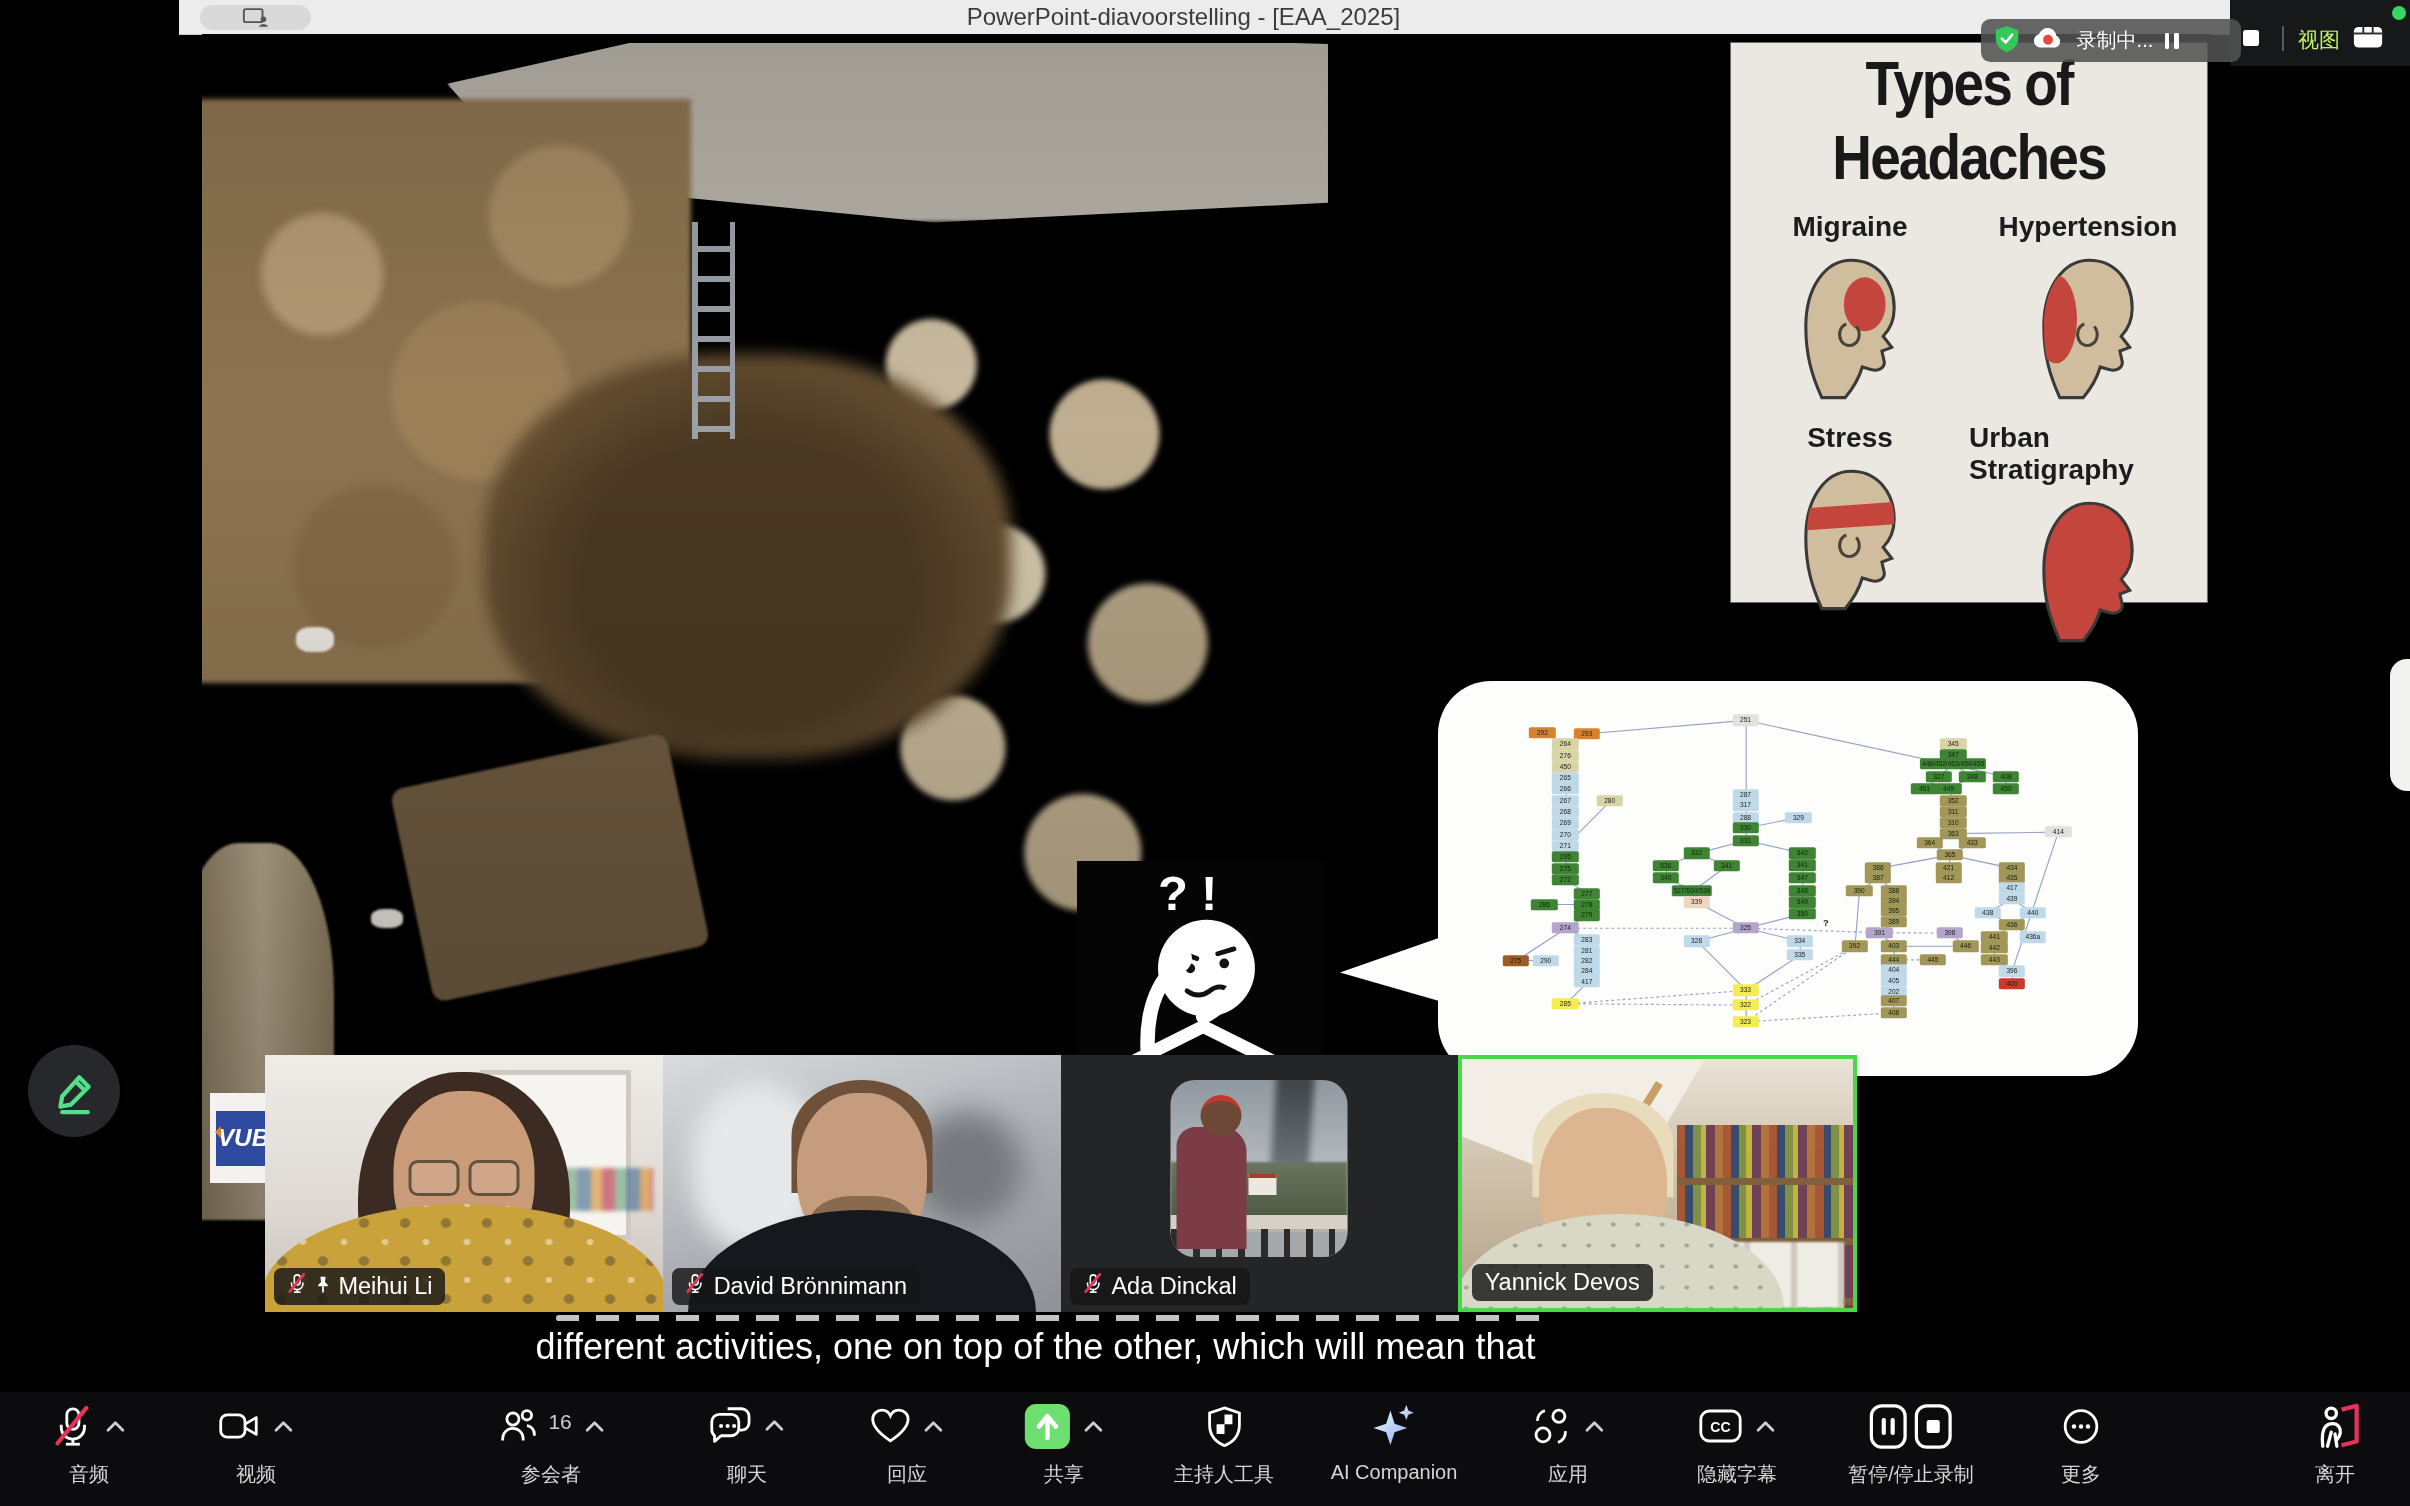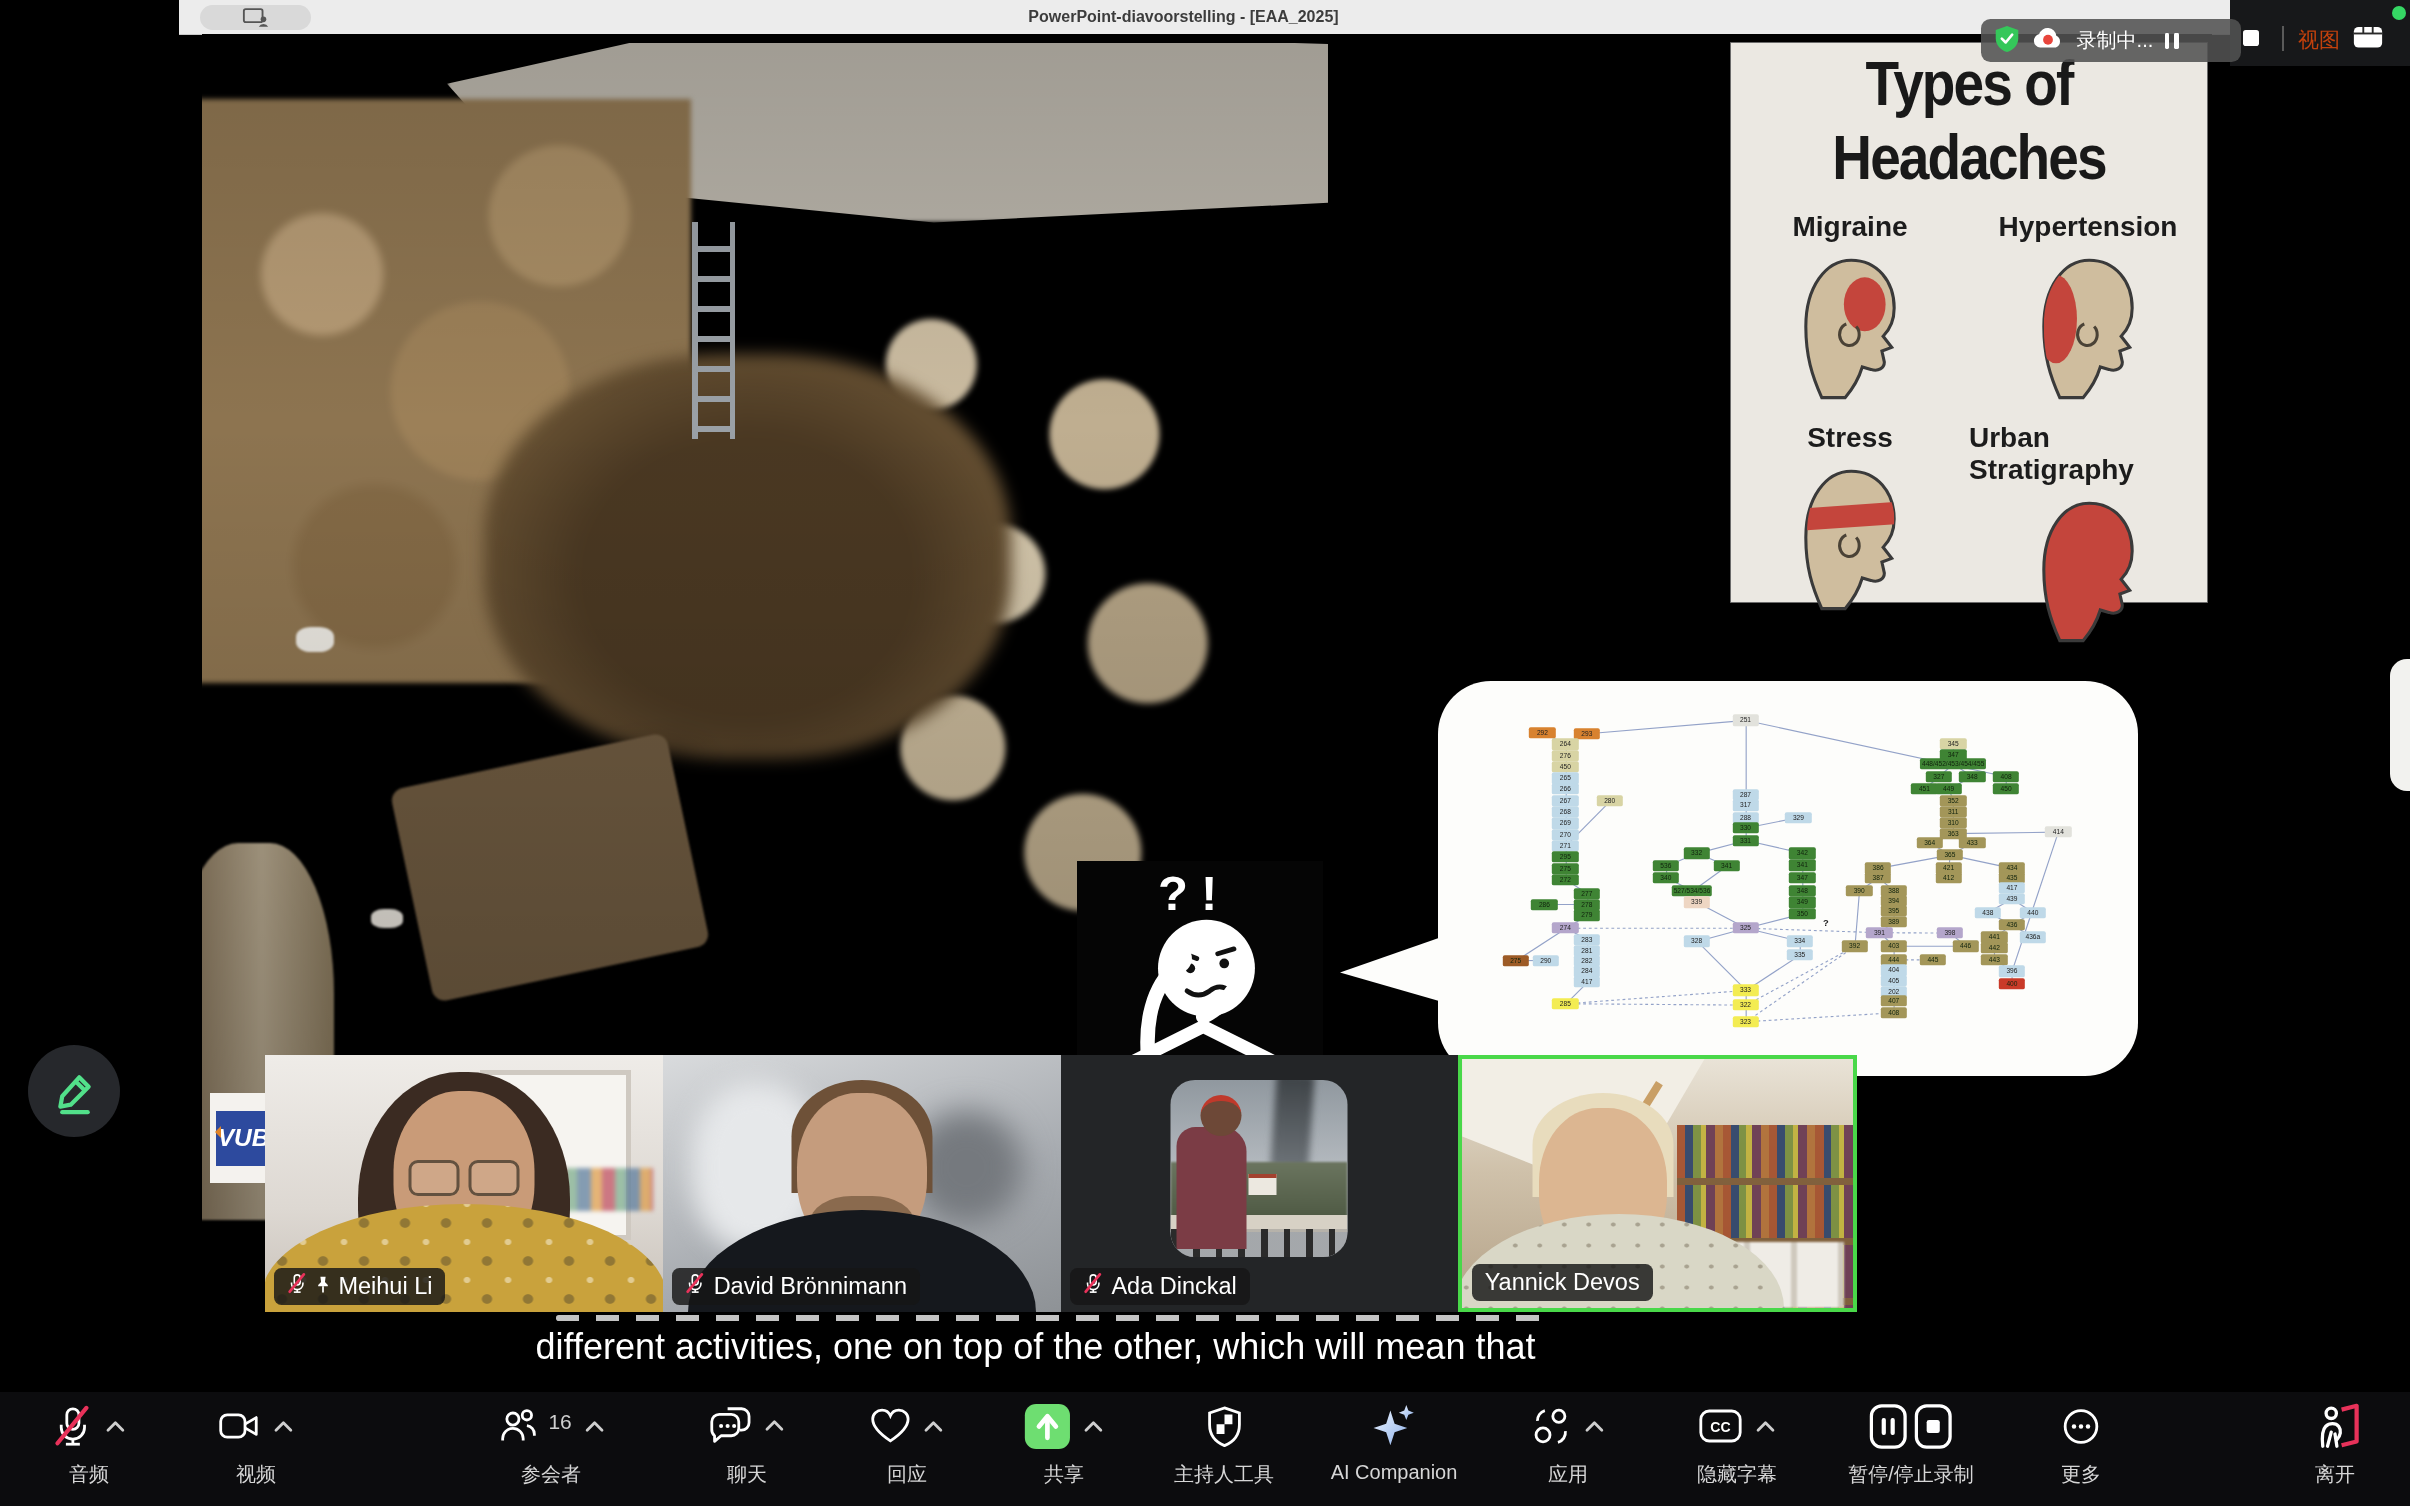--- a/index.html
+++ b/index.html
@@ -5,32 +5,32 @@
   html,body{margin:0;padding:0;background:#000;}
   .stage{position:relative;width:2411px;height:1507px;background:#000;overflow:hidden;
          font-family:"Liberation Sans",sans-serif;}
 
   
   .titlebar{position:absolute;left:179px;top:0;right:0;height:34px;background:#ececec;
             border-bottom:0.9px solid #c9c9c9;}
   .share-pill{position:absolute;left:200px;top:4.7px;width:111px;height:25.4px;background:#d9d9d9;
               border-radius:13px;display:flex;align-items:center;justify-content:center;}
   .win-title{position:absolute;left:0;top:0;width:2367px;height:34px;line-height:34px;
-             text-align:center;font-size:16px;font-weight:bold;color:#3c3c3c;}
+             text-align:center;font-size:24px;font-weight:normal;color:#3c3c3c;}
 
   
   .topright-bar{position:absolute;left:2230px;top:0;width:181px;height:66px;background:#17181a;}
   .toast{position:absolute;left:1981px;top:19px;width:260px;height:43px;background:rgba(82,82,82,.88);
          border-radius:9.4px;display:flex;align-items:center;gap:11.3px;padding:0 13px;box-sizing:border-box;}
   .toast .rec-label{color:#fff;font-size:20px;white-space:nowrap;}
   .pause-bars{display:flex;gap:4.7px;}
   .pause-bars i{display:block;width:4.7px;height:16px;background:#fff;border-radius:1.4px;}
   .stop-sq{position:absolute;left:2243px;top:30px;width:16px;height:16px;background:#fff;border-radius:2.8px;}
   .tr-divider{position:absolute;left:2282px;top:26px;width:1.9px;height:24.5px;background:#5a5a5a;}
-  .view-label{position:absolute;left:2298px;top:26px;color:#c2410c;font-size:21px;}
+  .view-label{position:absolute;left:2298px;top:26px;color:#bef264;font-size:21px;}
   .view-icon{position:absolute;left:2352px;top:25.4px;}
   .status-dot{position:absolute;left:2392px;top:5.6px;width:14px;height:14px;border-radius:50%;background:#35d764;}
 
   
   .content{position:absolute;left:202px;top:34px;width:2010px;height:1278px;background:#000;}
 
   
   .photo{position:absolute;left:0;top:9.4px;width:1126px;height:1268px;overflow:hidden;
          background:linear-gradient(180deg,#a28a67 0%,#97причем 0%,#8f744f 45%,#6d5738 72%,#5a452c 100%);}
   .photo .tarp{position:absolute;left:245px;top:-19px;width:885px;height:198px;background:#d8d2c6;

